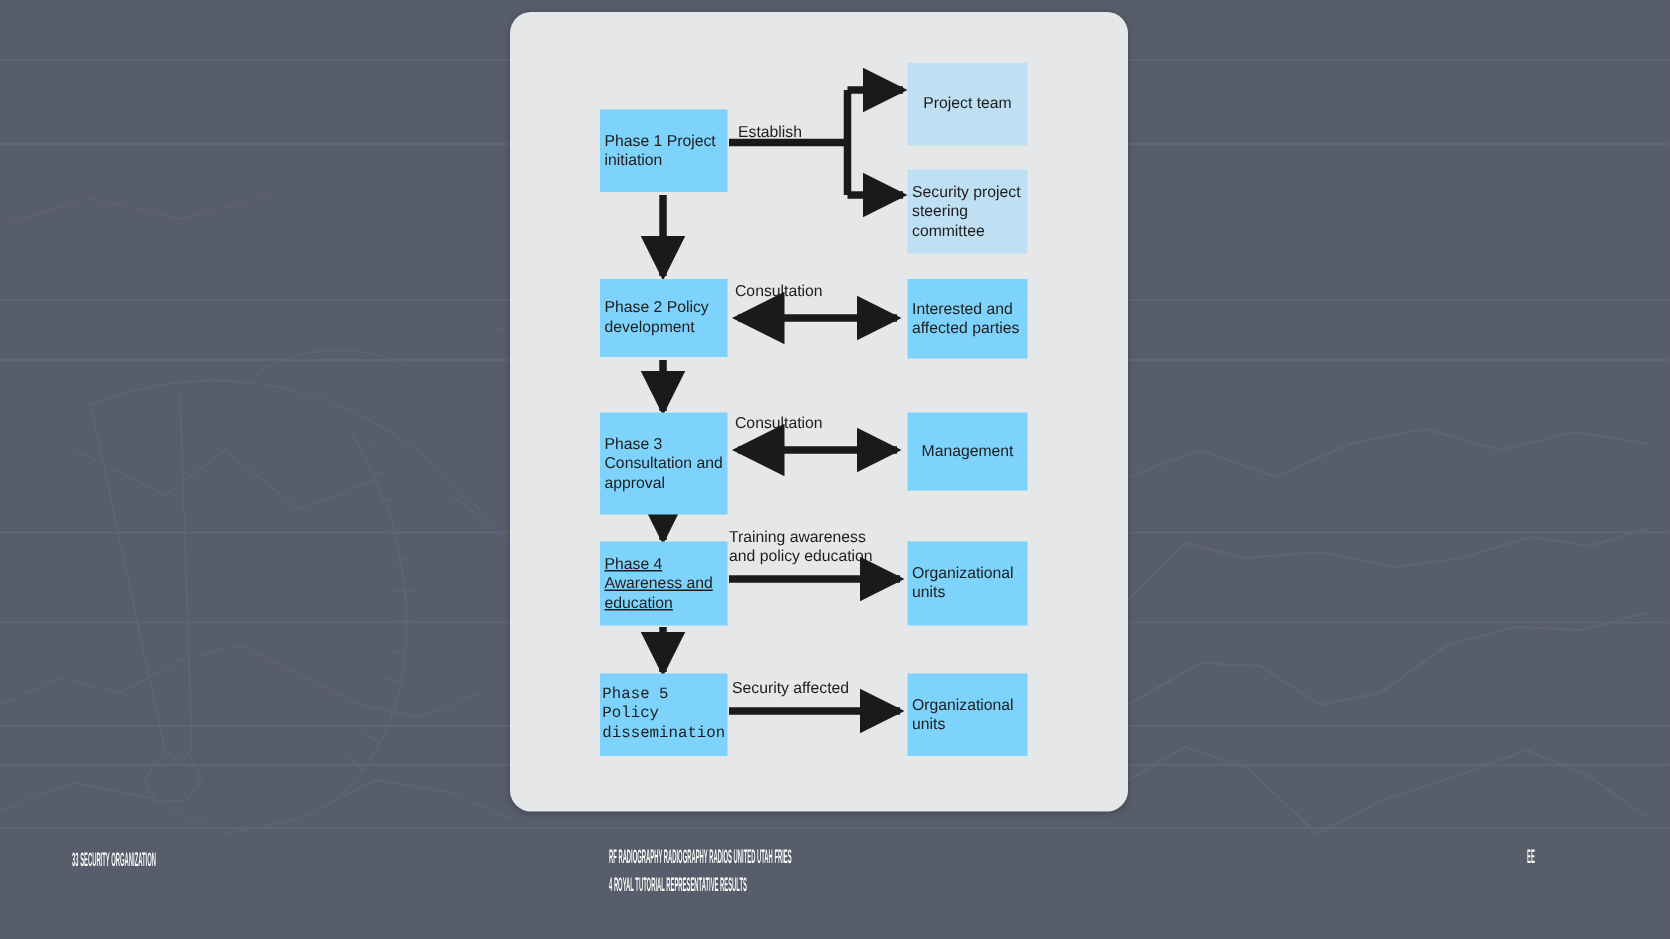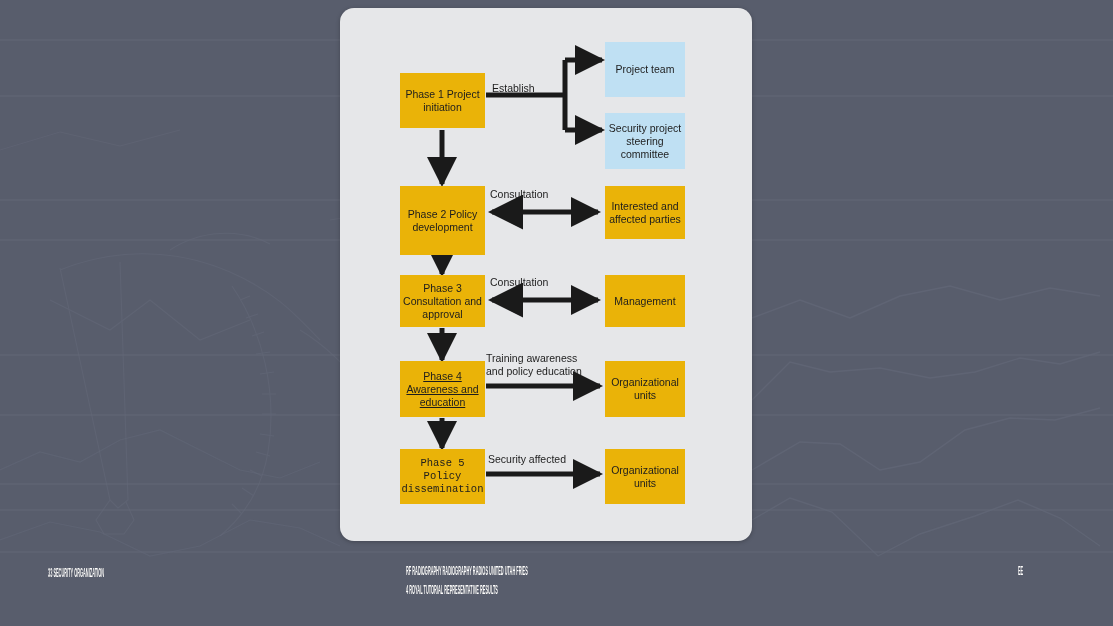--- a/index.html
+++ b/index.html
@@ -13,24 +13,24 @@
   #bg-decor{position:absolute;inset:0;z-index:0;pointer-events:none;}
   
   #slide-card{
     position:absolute;left:340px;top:8px;width:412px;height:533px;
     background:#e6e7e9;border-radius:14px;z-index:2;
     box-shadow:0 1px 4px rgba(0,0,0,.25);
   }
   .diagram{position:absolute;inset:0;}
   .node{
     position:absolute;display:flex;align-items:center;justify-content:center;
-    text-align:center;color:#1d1d1d;font-size:10.5px;line-height:13px;
+    text-align:left;color:#1d1d1d;font-size:10.5px;line-height:13px;
     box-sizing:border-box;padding:2px 3px;
   }
-  .node.white{background:#eab308;}
+  .node.white{background:#7dd3fc;}
   .node.blue{background:#bfe0f3;}
   .edge-label{
     position:absolute;color:#1d1d1d;
     font-size:10.5px;line-height:12.5px;white-space:pre-line;
   }
   
   .caption{
     position:absolute;z-index:3;color:#ffffff;
     font-family:"Liberation Sans", sans-serif;
     white-space:pre-line;text-align:center;
@@ -142,24 +142,24 @@
     </g>
 
     <g stroke="#1a1a1a" stroke-width="5" fill="none">
       <line x1="146" y1="466" x2="260" y2="466" marker-end="url(#ahs)"></line>
     </g>
   </svg>
 
   <div class="node white" style="left:60px;top:65px;width:85px;height:55px;">Phase 1
 Project
 initiation</div>
-  <div class="node white" style="left:60px;top:178px;width:85px;height:69px;">Phase 2
+  <div class="node white" style="left:60px;top:178px;width:85px;height:52px;">Phase 2
 Policy
 development</div>
-  <div class="node white" style="left:60px;top:267px;width:85px;height:52px;">Phase 3
+  <div class="node white" style="left:60px;top:267px;width:85px;height:68px;">Phase 3
 Consultation
 and approval</div>
   <div class="node white" style="left:60px;top:353px;width:85px;height:56px;text-decoration:underline;">Phase 4
 Awareness and
 education</div>
   <div class="node white" style="left:60px;top:441px;width:85px;height:55px;font-family:Liberation Mono, monospace;">Phase 5
 Policy
 dissemination</div>
 
   <div class="node blue" style="left:265px;top:34px;width:80px;height:55px;">Project

